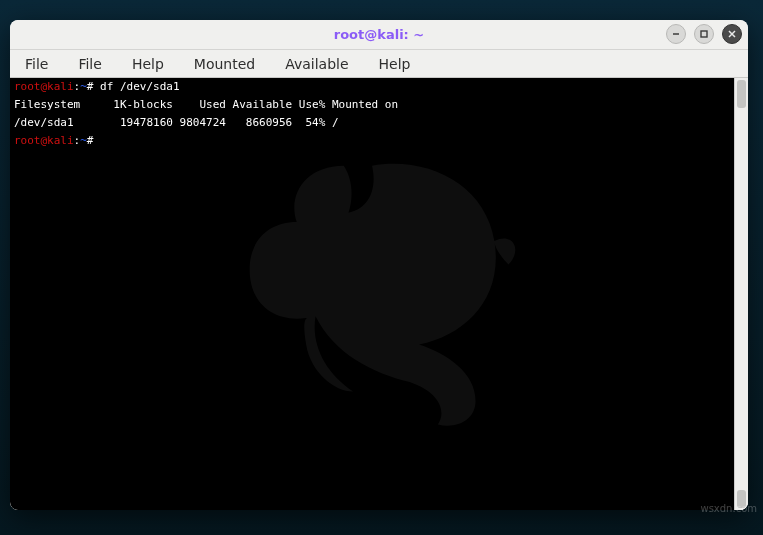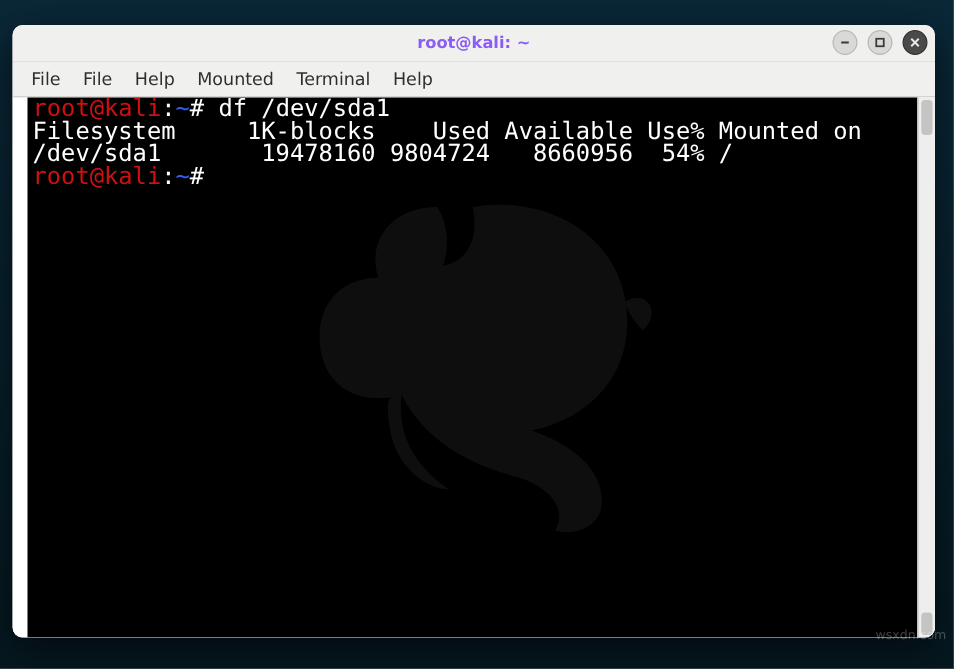--- a/index.html
+++ b/index.html
@@ -64,45 +64,44 @@
     color: #e8e8e8;
     border-color: #333;
   }
   .menubar {
     height: 28px;
     background: #f0f0ee;
     border-bottom: 1px solid #c8c8c6;
     display: flex;
     align-items: center;
     padding: 0 6px;
-    gap: 0;
+    gap: 12px;
   }
   .menu-item {
     padding: 3px 9px;
     font-size: 14px;
     color: #2e2e2e;
     cursor: pointer;
   }
   .terminal-wrap {
     flex: 1;
     display: flex;
     background: #fff;
     padding: 0 0 0 0;
   }
   .terminal {
     flex: 1;
     background: #000;
     position: relative;
     font-family: "DejaVu Sans Mono", "Liberation Mono", monospace;
-    font-size: 19px;
+    font-size: 11px;
     line-height: 18px;
     color: #fff;
     padding: 0 4px;
     overflow: hidden;
-    margin-left: 12px;
   }
   .dragon-bg {
     position: absolute;
     top: 50px;
     left: 50%;
     transform: translateX(-50%);
     width: 380px;
     height: 320px;
     opacity: 0.1;
     pointer-events: none;
@@ -172,21 +171,21 @@
           </svg>
       </div>
     </div>
   </div>
 
   <div class="menubar">
     <div class="menu-item">File</div>
     <div class="menu-item">File</div>
     <div class="menu-item">Help</div>
     <div class="menu-item">Mounted</div>
-    <div class="menu-item">Terminal</div>
+    <div class="menu-item">Available</div>
     <div class="menu-item">Help</div>
   </div>
 
   <div class="terminal-wrap">
     <div class="terminal">
       <svg class="dragon-bg" viewBox="0 0 400 340">
         <path fill="#888" d="M200 40 C260 30 320 60 330 120 C340 180 300 220 250 230 C280 240 310 260 310 290 C310 310 290 320 270 315 C280 300 270 280 240 270 C200 260 160 240 140 200 C100 210 70 190 70 150 C70 120 90 100 120 100 C110 70 130 40 170 40 C180 55 180 75 175 90 C200 85 205 60 200 40 Z M330 120 C350 110 360 130 345 145 C335 135 330 125 330 120 Z M140 200 C135 230 150 260 180 280 C160 280 135 260 130 230 C125 200 130 200 140 200 Z"></path>
       </svg>
       <div class="term-content"><span class="prompt-userhost">root@kali</span><span class="prompt-sep">:</span><span class="prompt-path">~</span><span class="prompt-sep">#</span> <span>df /dev/sda1</span>
 <span>Filesystem     1K-blocks    Used Available Use% Mounted on</span>

